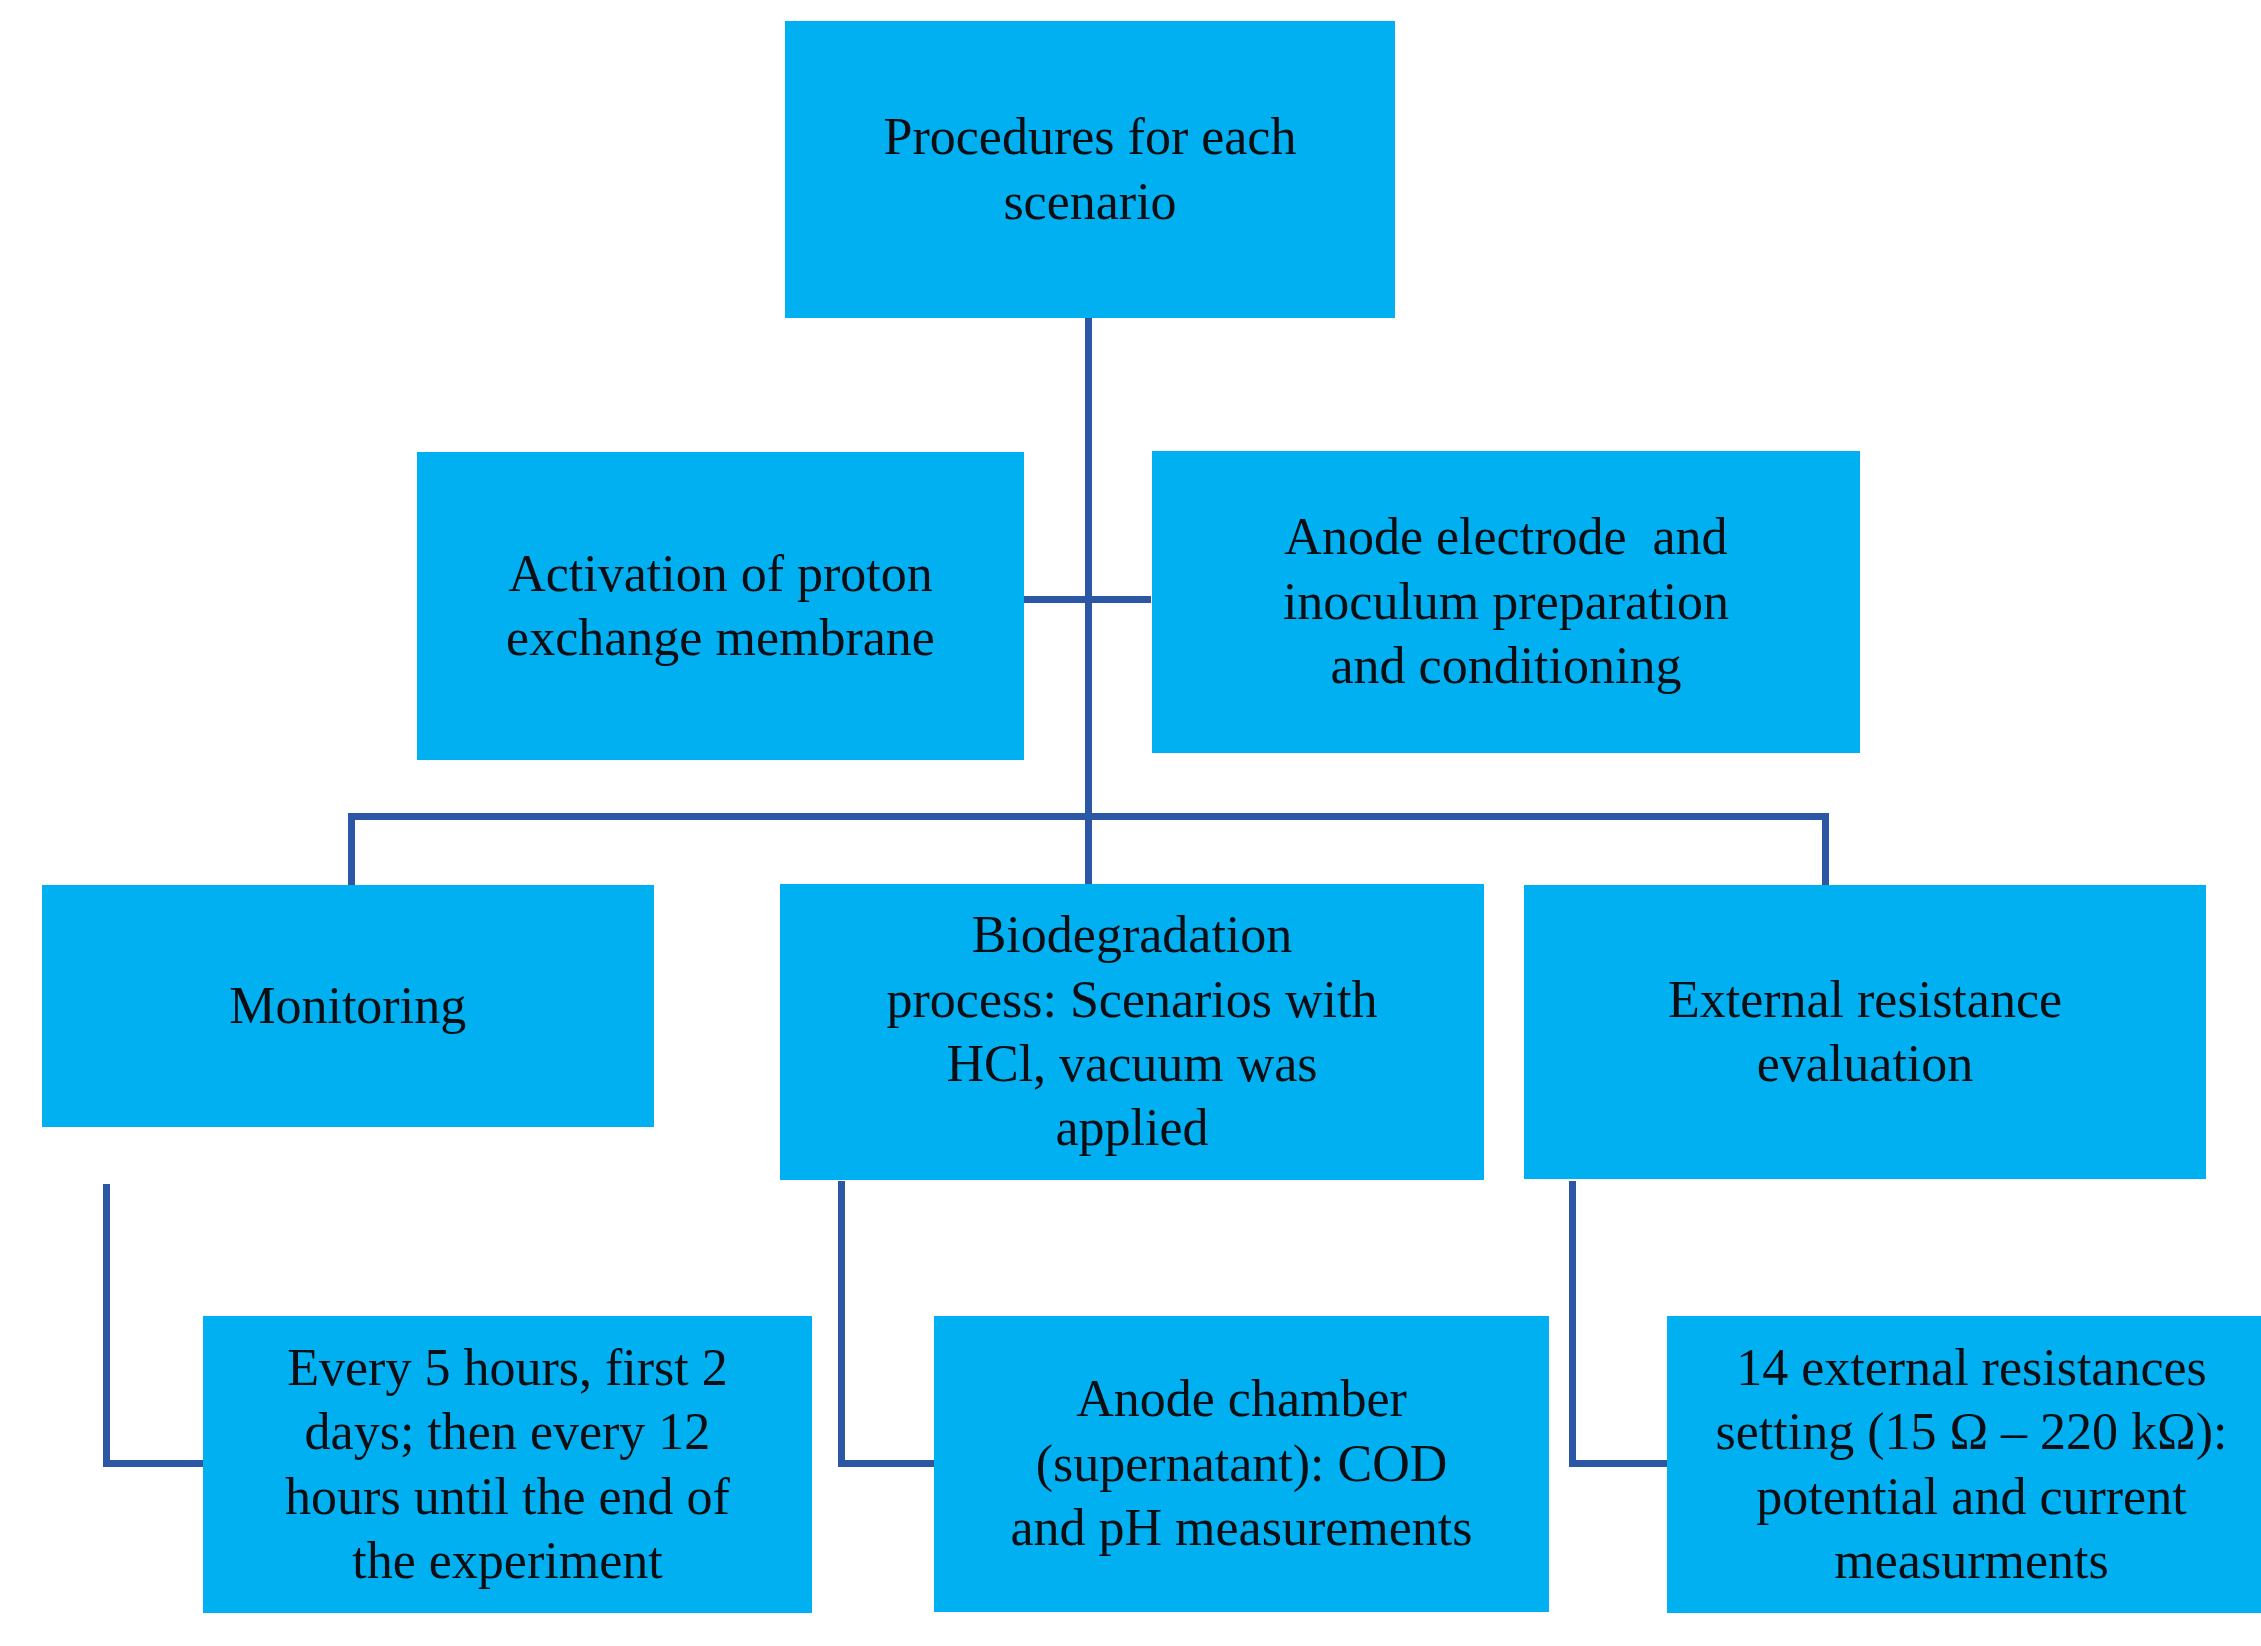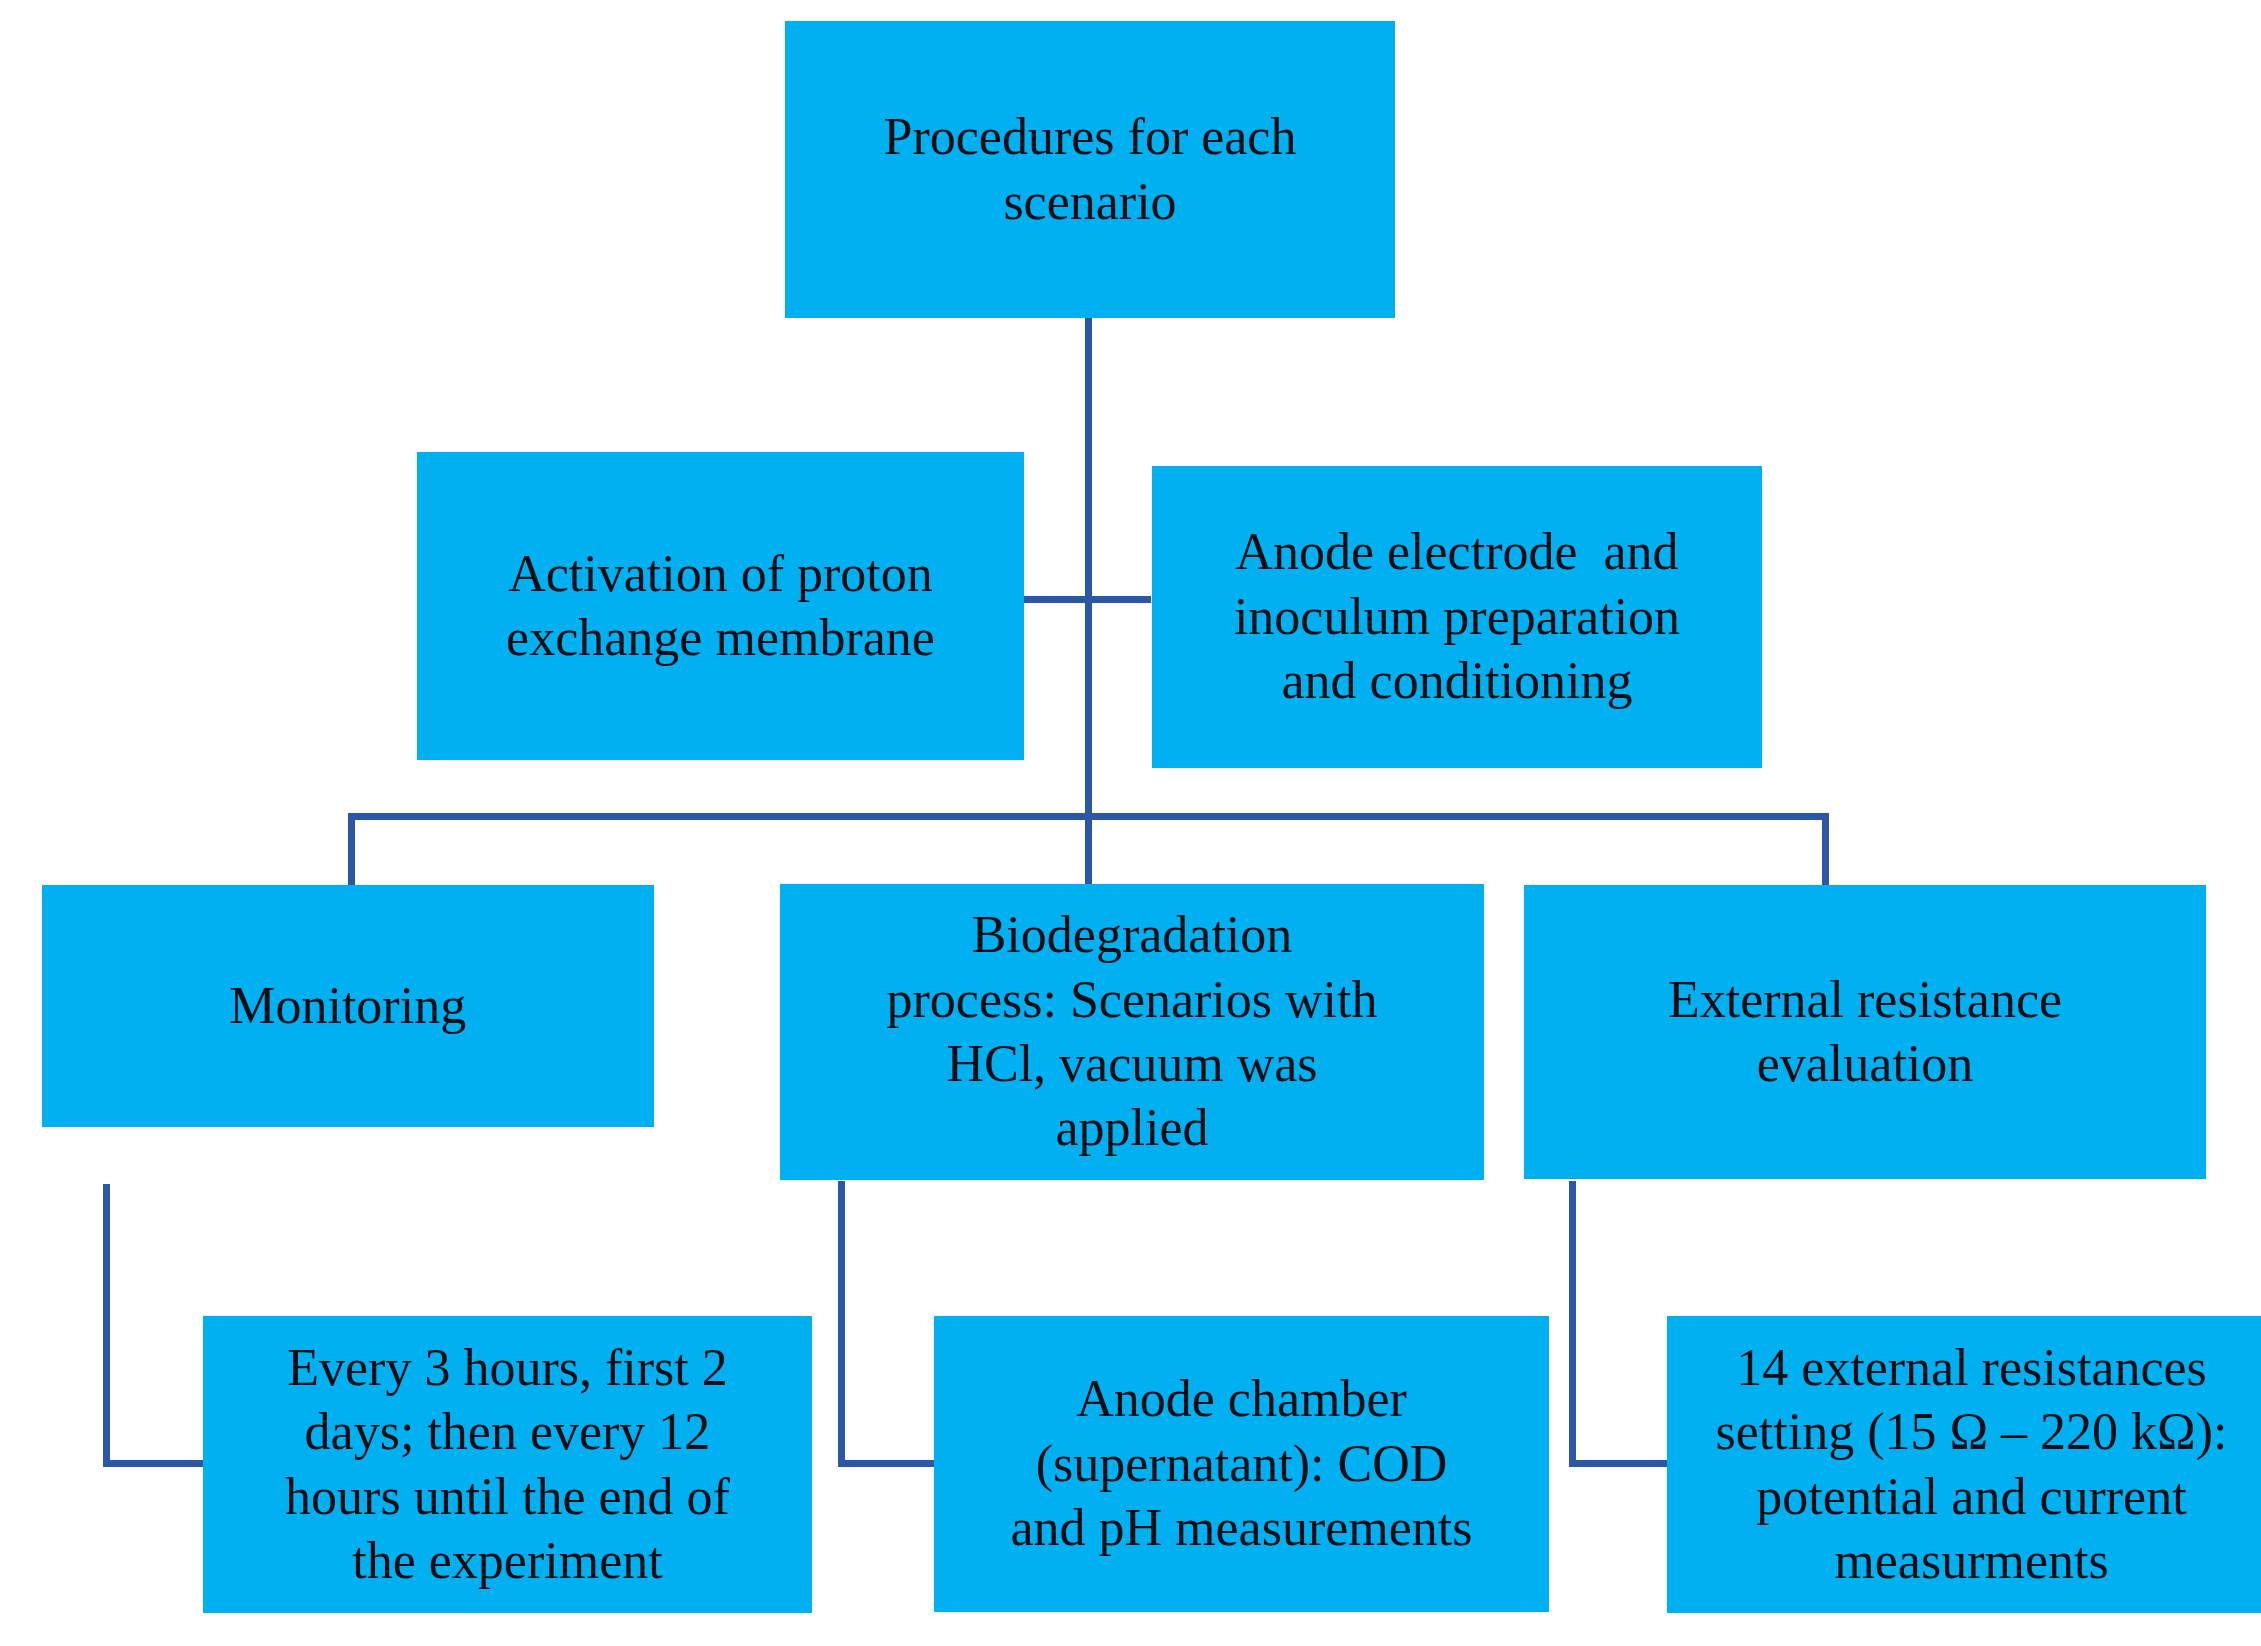--- a/index.html
+++ b/index.html
@@ -58,21 +58,21 @@
   <div class="node" style="left:760px;top:21px;width:610px;height:297px">
     <div class="node-text">Procedures for each
 scenario</div>
   </div>
 
   <div class="node" style="left:392px;top:452px;width:607px;height:308px">
     <div class="node-text">Activation of proton
 exchange membrane</div>
   </div>
 
-  <div class="node" style="left:1127px;top:466px;width:610px;height:302px">
+  <div class="node" style="left:1127px;top:451px;width:708px;height:302px">
     <div class="node-text">Anode electrode  and
 inoculum preparation
 and conditioning</div>
   </div>
 
   <div class="node" style="left:16.7px;top:885px;width:612px;height:242px">
     <div class="node-text">Monitoring</div>
   </div>
 
   <div class="node" style="left:755px;top:884px;width:704px;height:296px">
@@ -81,21 +81,21 @@
 HCl, vacuum was
 applied</div>
   </div>
 
   <div class="node" style="left:1499px;top:885px;width:682px;height:294px">
     <div class="node-text">External resistance
 evaluation</div>
   </div>
 
   <div class="node" style="left:178px;top:1316px;width:609px;height:297px">
-    <div class="node-text">Every 3 hours, first 2
+    <div class="node-text">Every 5 hours, first 2
 days; then every 12
 hours until the end of
 the experiment</div>
   </div>
 
   <div class="node" style="left:909px;top:1316px;width:615px;height:296px">
     <div class="node-text">Anode chamber
 (supernatant): COD
 and pH measurements</div>
   </div>

